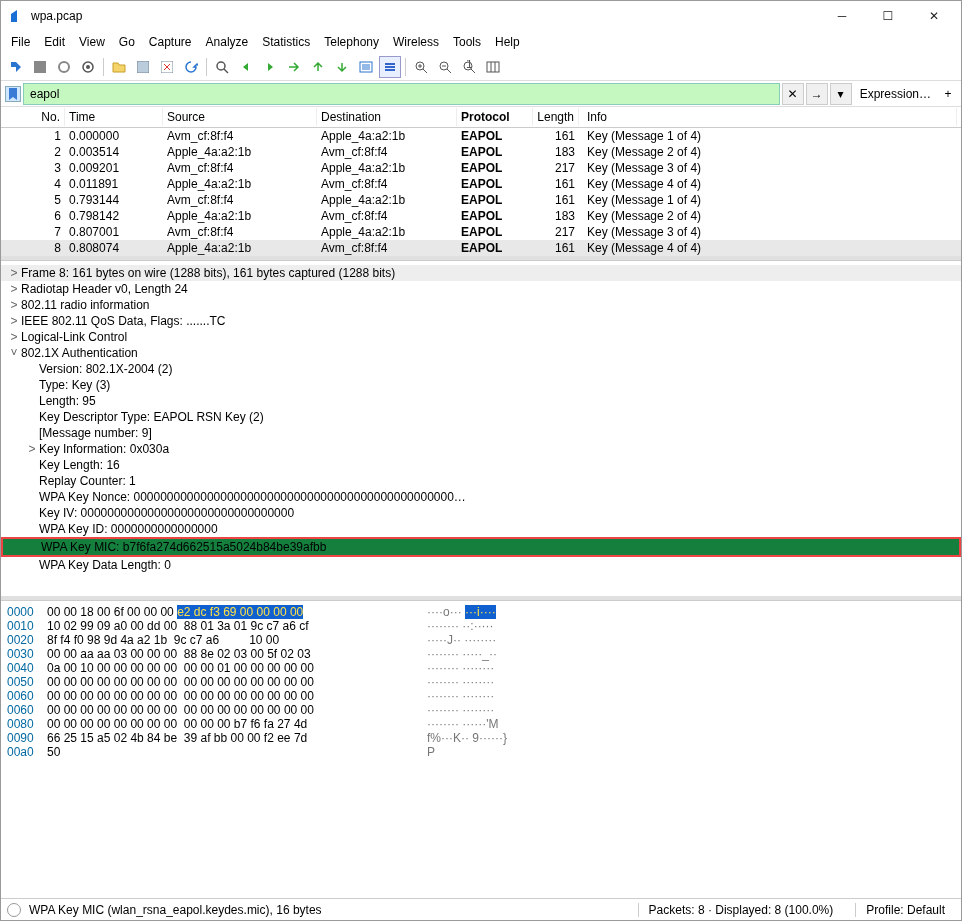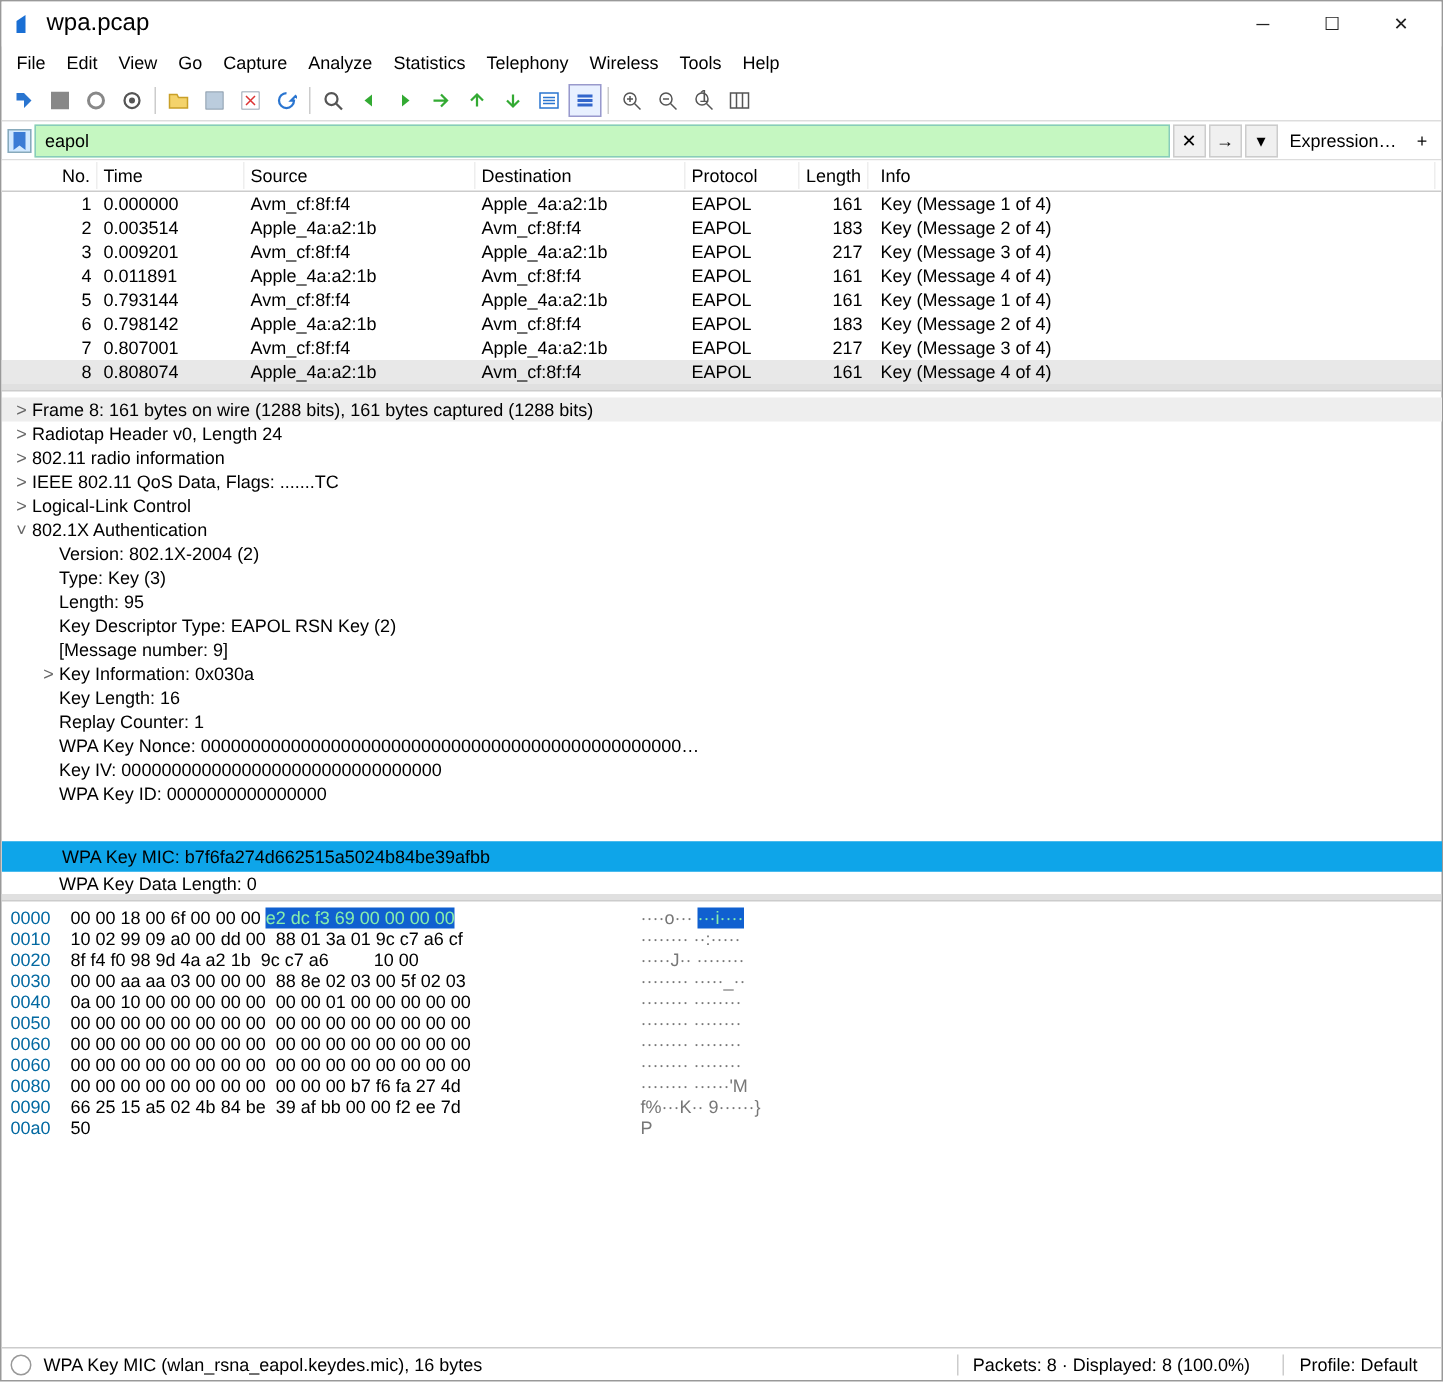--- a/index.html
+++ b/index.html
@@ -1,51 +1,51 @@
 <!DOCTYPE html>
 <html><head>
 <meta charset="utf-8">
 <style>
 * { margin:0; padding:0; box-sizing:border-box; font-family:"Segoe UI",Tahoma,sans-serif; font-size:12px; }
 body { background:#fff; width:962px; height:921px; border:1px solid #999; display:flex; flex-direction:column; overflow:hidden; }
 .titlebar { height:30px; display:flex; align-items:center; padding:0 4px 0 8px; background:#fff; }
 .titlebar .fin { width:16px; height:16px; margin-right:6px; }
-.titlebar .title { flex:1; font-size:16px; }
+.titlebar .title { flex:1; font-size:12px; }
 .titlebar .ctrls { display:flex; }
 .titlebar .ctrls div { width:46px; height:28px; display:flex; align-items:center; justify-content:center; color:#222; }
 .menubar { height:22px; display:flex; align-items:center; padding:0 4px; gap:2px; }
 .menubar span { padding:2px 6px; }
 .toolbar { height:28px; display:flex; align-items:center; padding:2px 4px; gap:2px; border-bottom:1px solid #ddd; }
 .tb-btn { width:22px; height:22px; display:flex; align-items:center; justify-content:center; border:1px solid transparent; }
 .tb-sep { width:1px; height:18px; background:#ccc; margin:0 2px; }
 .filterbar { height:26px; display:flex; align-items:center; padding:2px 4px; gap:2px; border-bottom:1px solid #ddd; }
 .filter-bookmark { width:16px; height:16px; display:flex; align-items:center; justify-content:center; background:#d0e8ff; border:1px solid #8ab; }
 .filter-input { flex:1; height:22px; background:#c5f7c1; border:1px solid #8cb; padding:0 6px; font-size:12px; }
 .filter-btn { width:22px; height:22px; display:flex; align-items:center; justify-content:center; background:#f0f0f0; border:1px solid #ccc; }
 .expr { padding:2px 6px; }
 .plus { width:18px; height:18px; display:flex; align-items:center; justify-content:center; }
 .packet-list { border-bottom:4px solid #e0e0e0; }
 .pl-header,.pl-row { display:flex; font-family:Consolas,monospace; font-size:12px; padding:1px 4px; }
 .pl-header { background:#fff; border-bottom:1px solid #ccc; font-family:"Segoe UI"; }
 .pl-header>div { border-right:1px solid #eee; padding:2px 4px; }
 .pl-row>div { padding:0 4px; white-space:nowrap; overflow:hidden; }
 .pl-row.sel { background:#e8e8e8; }
-.c-no{width:60px;text-align:right;} .c-time{width:98px;} .c-src{width:154px;} .c-dst{width:140px;} .c-proto{width:76px;} .c-len{width:46px;text-align:right;} .c-info{flex:1;padding-left:8px !important;}
+.c-no{width:60px;text-align:right;} .c-time{width:98px;} .c-src{width:154px;} .c-dst{width:140px;} .c-proto{width:76px;font-weight:bold;} .c-len{width:46px;text-align:right;} .c-info{flex:1;padding-left:8px !important;}
 .details { flex:0 0 340px; overflow:auto; border-top:1px solid #ccc; border-bottom:4px solid #e0e0e0; font-family:Consolas,monospace; font-size:12px; padding:4px 0; }
 .det-row { padding:1px 6px; white-space:nowrap; display:flex; align-items:center; }
 .det-row .arrow{width:14px;display:inline-block;text-align:center;color:#666;}
 .det-row.sel { background:#eee; }
-.det-row.hl { background:#0ea5e9; border:2px solid #0ea5e9;margin-top:24px; }
+.det-row.hl { background:#15803d; border:2px solid #ef4444; }
 .ind1{padding-left:24px;}
 .hexpane { flex:1; overflow:auto; font-family:Consolas,monospace; font-size:12px; padding:4px 6px; border-top:1px solid #ccc; }
 .hex-row{display:flex;white-space:pre;}
 .hex-off{color:#0369a1;width:40px;}
 .hex-bytes{width:380px;}
 .hex-ascii{color:#777;}
-.hex-hl{background:#1060d0;color:#86efac;}
+.hex-hl{background:#1060d0;color:#fde047;}
 .statusbar { height:22px; border-top:1px solid #ccc; display:flex; align-items:center; padding:0 6px; gap:12px; font-size:11px; }
 .statusbar .circle{width:14px;height:14px;border:1px solid #999;border-radius:50%;}
 .statusbar .s-left{flex:1;display:flex;align-items:center;gap:8px;}
 .statusbar .s-mid{border-left:1px solid #ccc;padding:0 10px;}
 .statusbar .s-right{border-left:1px solid #ccc;padding:0 10px;}
 </style>
 </head>
 <body>
 
 <div class="titlebar">

